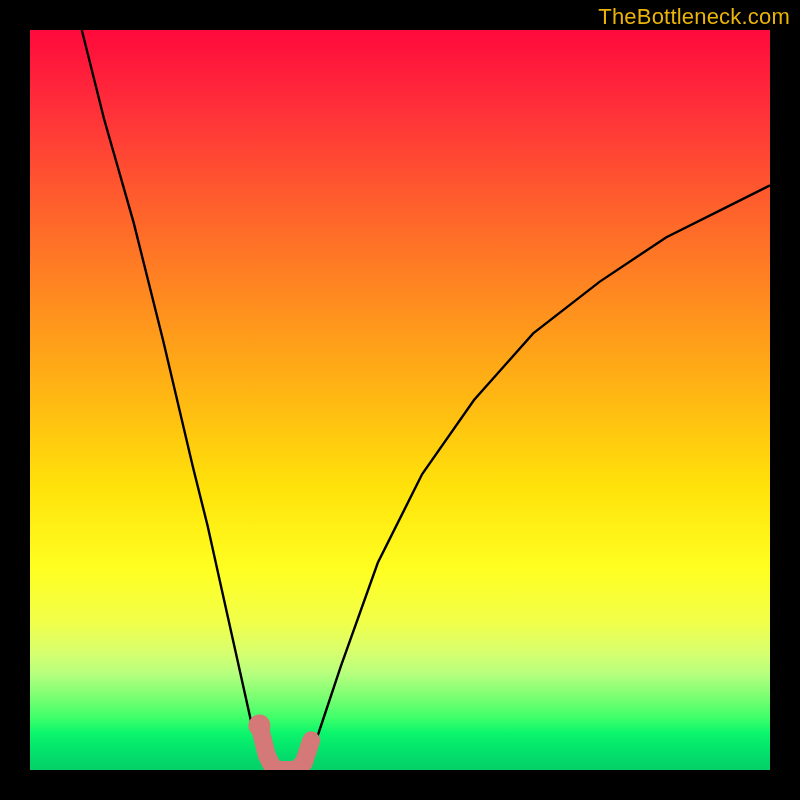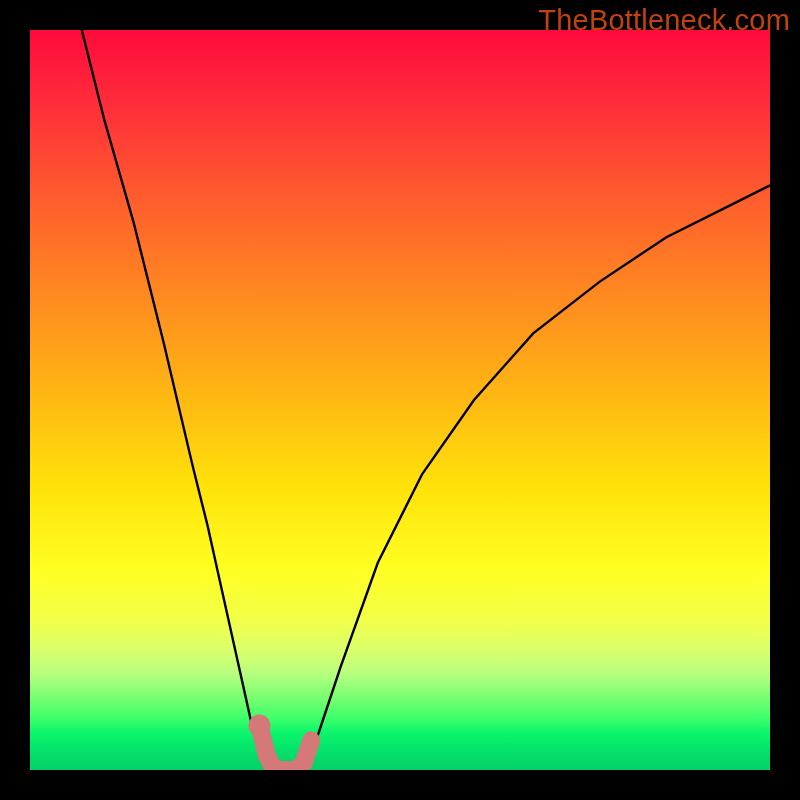--- a/index.html
+++ b/index.html
@@ -13,22 +13,22 @@
   }
   .frame {
     position: relative;
     width: 800px;
     height: 800px;
   }
   .watermark {
     position: absolute;
     top: 4px;
     right: 10px;
-    color: #c2410c;
-    font-size: 29px;
+    color: #eab308;
+    font-size: 22px;
     font-weight: 500;
     letter-spacing: 0.2px;
     z-index: 10;
   }
   .plot-area {
     position: absolute;
     left: 30px;
     top: 30px;
     width: 740px;
     height: 740px;

